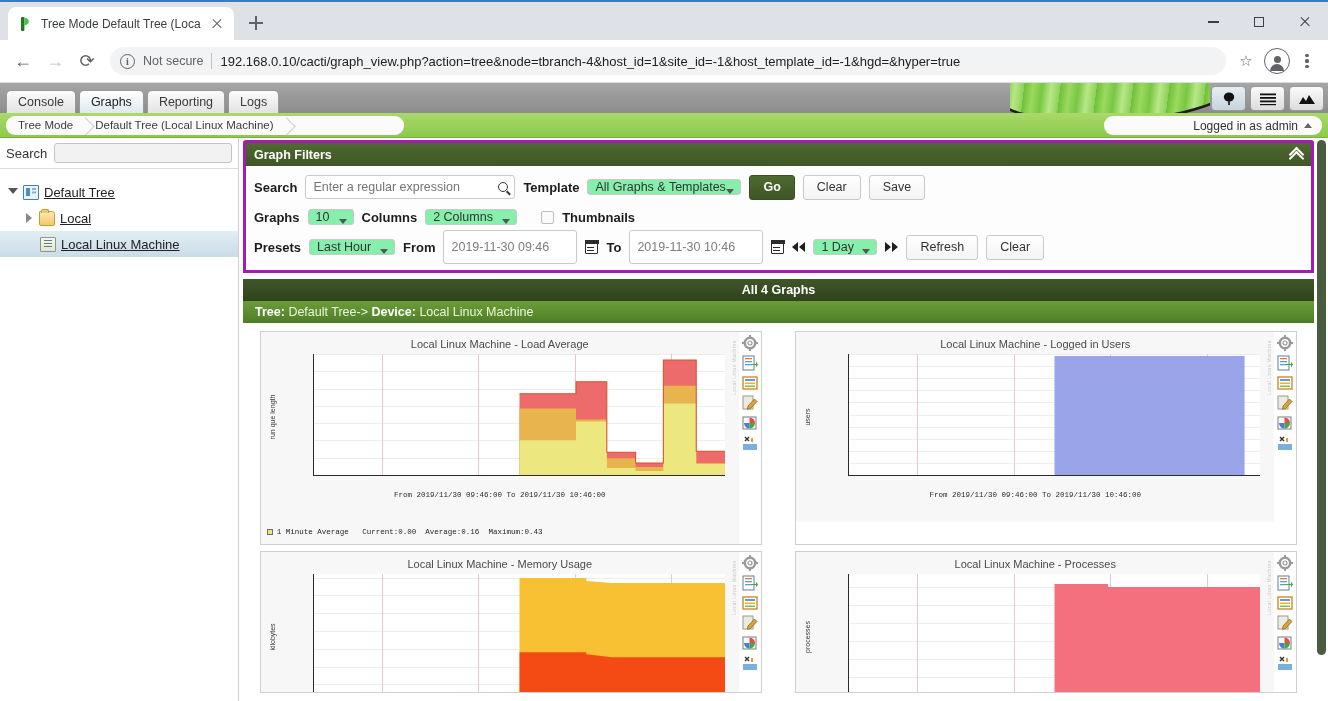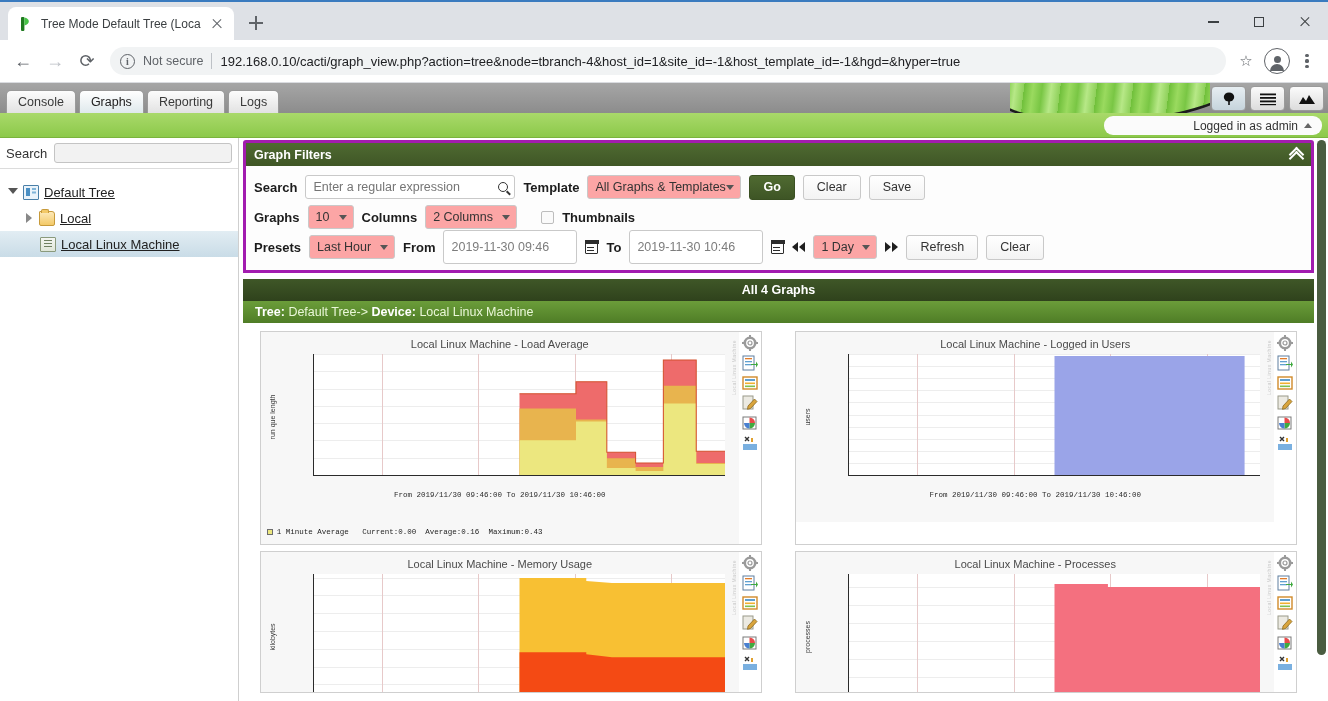--- a/index.html
+++ b/index.html
@@ -202,21 +202,21 @@
     font-size: 12.5px; color: #8a8a8a; padding: 0 22px 0 7px; width: 210px;
     font-family: "Liberation Sans", sans-serif;
   }
   .search-wrap { position: relative; display: inline-flex; align-items: center; }
   .mag {
     position: absolute; right: 7px; width: 10px; height: 10px; border: 1.7px solid #333;
     border-radius: 50%; pointer-events: none;
   }
   .mag::after { content:""; position:absolute; right:-4px; bottom:-3px; width:5px; height:1.8px; background:#333; transform: rotate(45deg); }
   .fselect {
-    height: 24px; border: 1px solid #c9c9c9; background: #fca5a5; border-radius: 3px;
+    height: 16px; border: 1px solid #c9c9c9; background: #86efac; border-radius: 3px;
     font-size: 12.5px; color: #333; padding: 0 20px 0 7px; display: inline-flex; align-items: center;
     position: relative; cursor: pointer; white-space: nowrap;
   }
   .fselect .dn {
     position:absolute; right:6px; top:9px; width:0;height:0;
     border-left:4px solid transparent;border-right:4px solid transparent;border-top:5px solid #555;
   }
   .btn {
     height: 25px; border: 1px solid #c9c9c9; background: linear-gradient(180deg,#fff 0%,#f3f3f3 100%);
     border-radius: 3px; font-size: 12.5px; color: #333; padding: 0 13px;
@@ -371,20 +371,24 @@
         </div>
         <div class="topicon">
           <svg width="18" height="12" viewBox="0 0 18 12">
               <path d="M1 11 L5 4 L8 8 L11 2 L17 11 Z" fill="#111"></path>
             </svg>
         </div>
       </div>
     </div>
 
     <div class="cacti-breadbar">
+      <div class="bread">
+        <span class="bread-item sep">Tree Mode</span>
+        <span class="bread-item sep">Default Tree (Local Linux Machine)</span>
+      </div>
       <div class="loginas">
         <span>Logged in as admin</span>
         <span class="caret-up"></span>
       </div>
     </div>
 
     <div class="body-area">
 
       <div class="sidebar">
         <div class="search-row">

